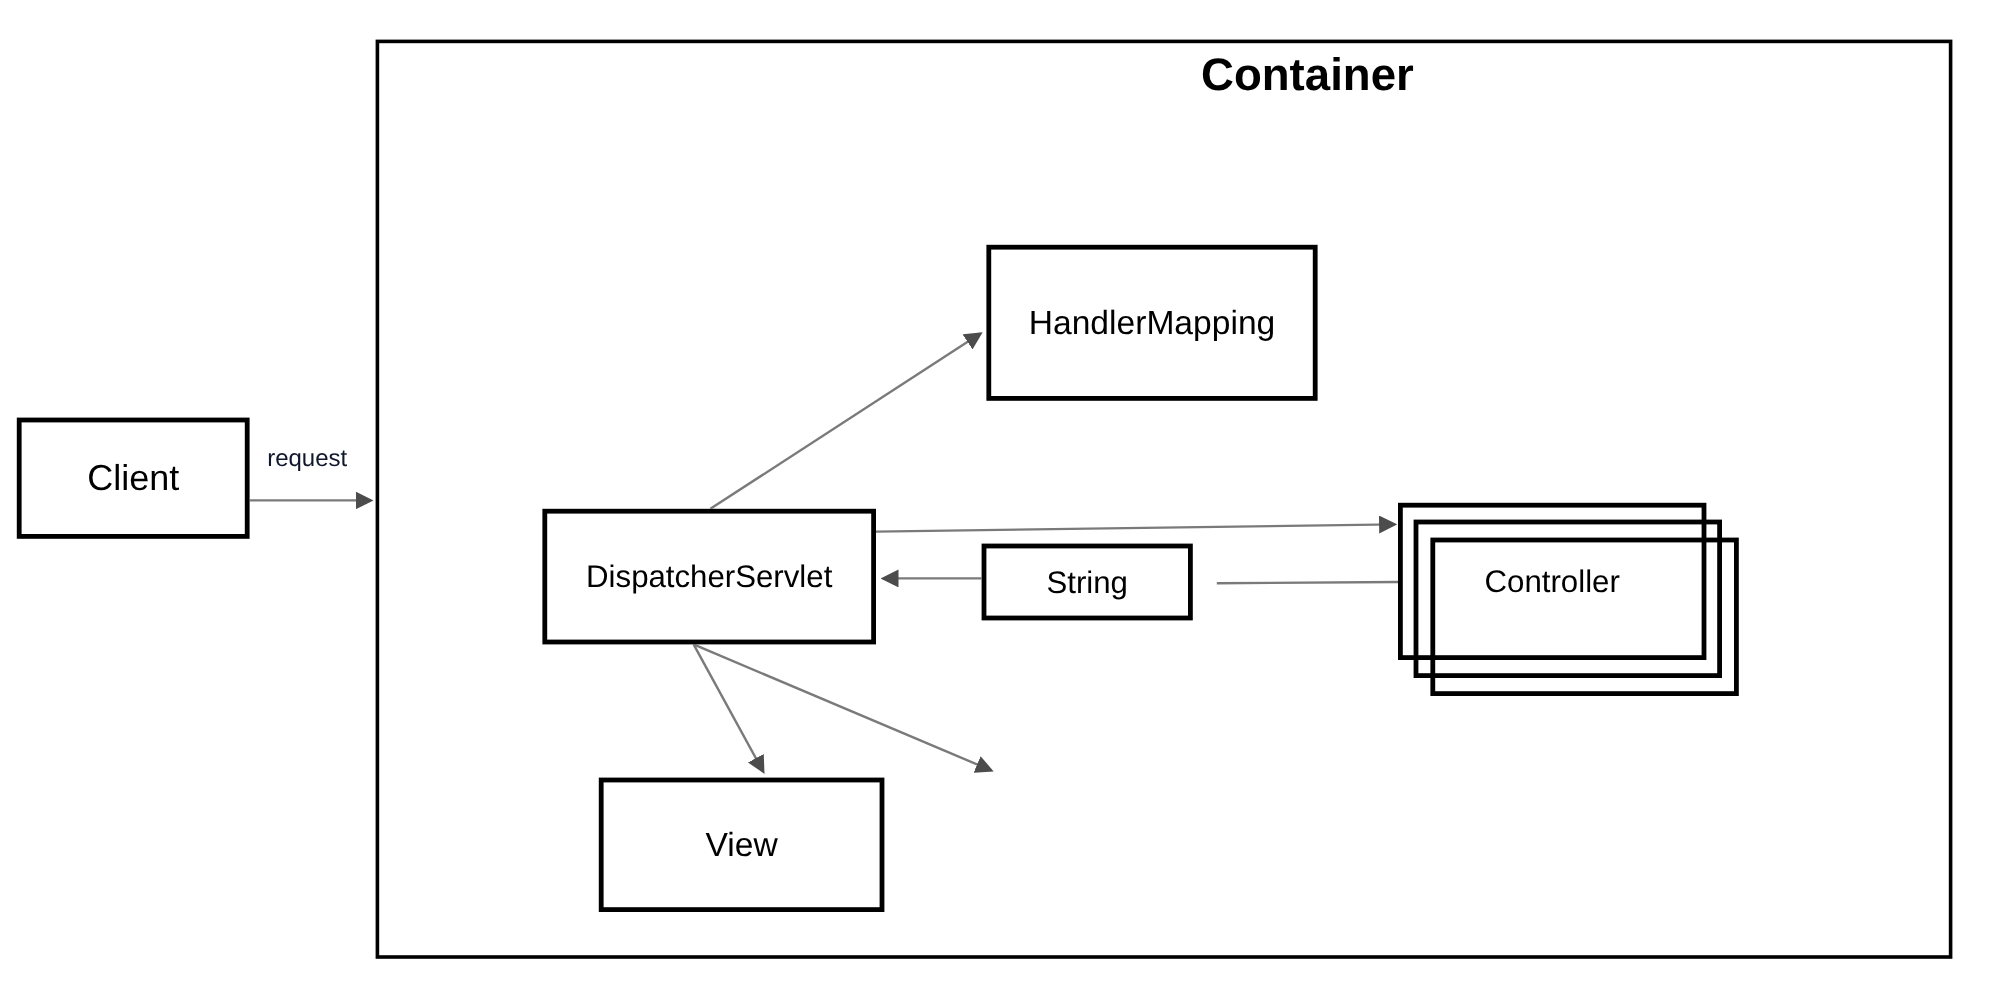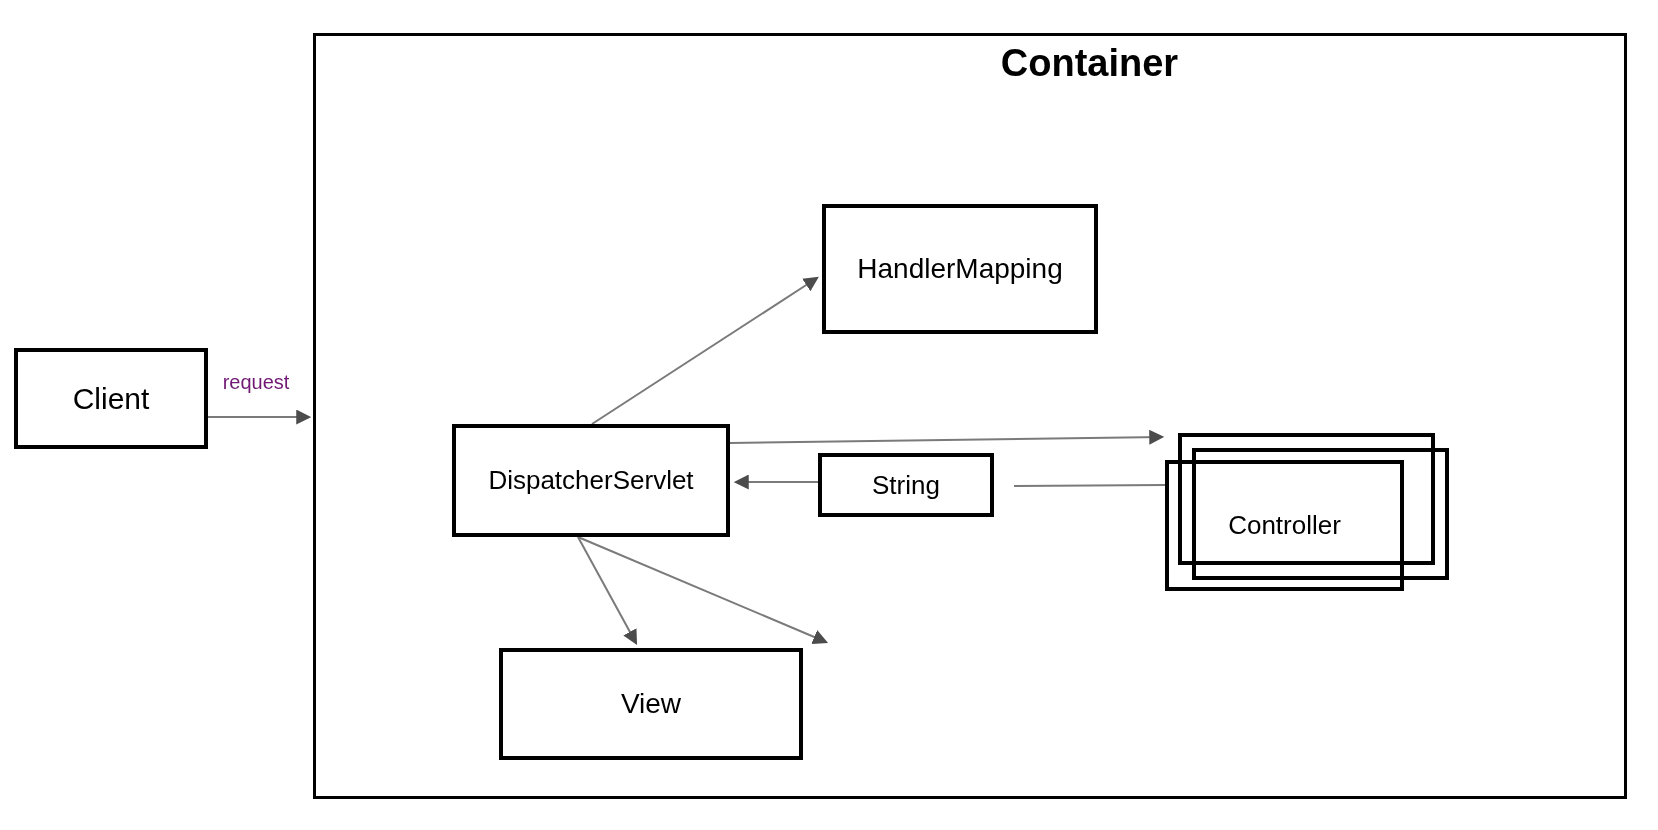--- a/index.html
+++ b/index.html
@@ -59,32 +59,32 @@
     font-size: 38px;
     font-weight: bold;
     color: #000000;
     z-index: 2;
   }
   #client-node        { left: 14px;   top: 348px; width: 194px; height: 101px;  font-size: 30px; }
   #dispatcher-node    { left: 452px;  top: 424px; width: 278px; height: 113px; font-size: 26px; }
   #handler-node       { left: 822px;  top: 204px; width: 276px; height: 130px; font-size: 28px; }
   #string-node        { left: 818px;  top: 453px; width: 176px; height: 64px;  font-size: 26px; }
   #viewresolver-node  { left: 831px;  top: 591px; width: 277px; height: 112px; font-size: 28px; }
-  #view-node          { left: 499px;  top: 648px; width: 304px; height: 112px; font-size: 28px; }
-  #controller-node    { left: 1165px; top: 419px; width: 239px; height: 131px; font-size: 26px; z-index: 3; margin-top: 41px; }
+  #view-node          { left: 499px;  top: 648px; width: 238px; height: 112px; font-size: 28px; }
+  #controller-node    { left: 1165px; top: 419px; width: 257px; height: 131px; font-size: 26px; z-index: 3; }
   #controller-stack-2 { left: 1178px; top: 433px; width: 257px; height: 132px; }
   #controller-stack-3 { left: 1192px; top: 448px; width: 257px; height: 132px; }
   #request-label {
     position: absolute;
     left: 204px;
     top: 371px;
     width: 104px;
     text-align: center;
     font-size: 20px;
-    color: #701a75;
+    color: #0f172a;
     z-index: 2;
   }
 </style>
 </head>
 <body>
 
 <div id="canvas">
 
   <div id="container-box"></div>
   <div id="container-title">Container</div>

